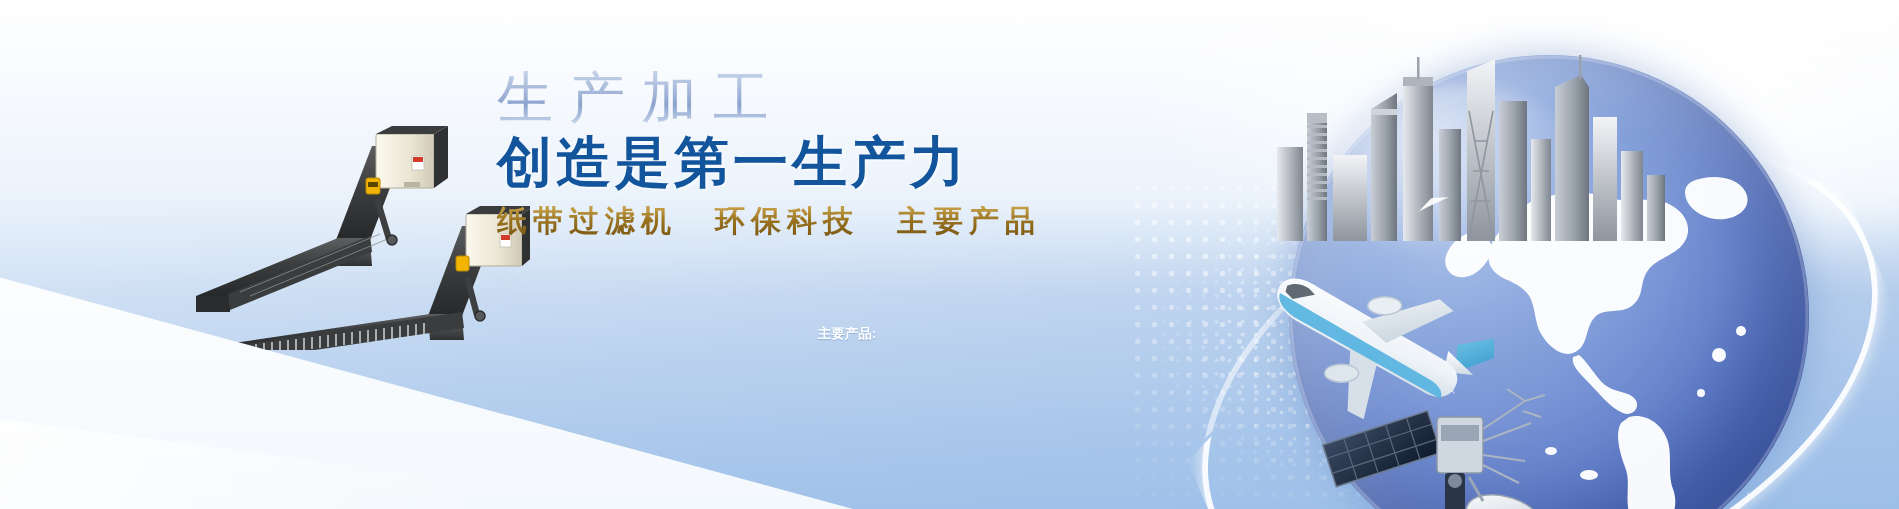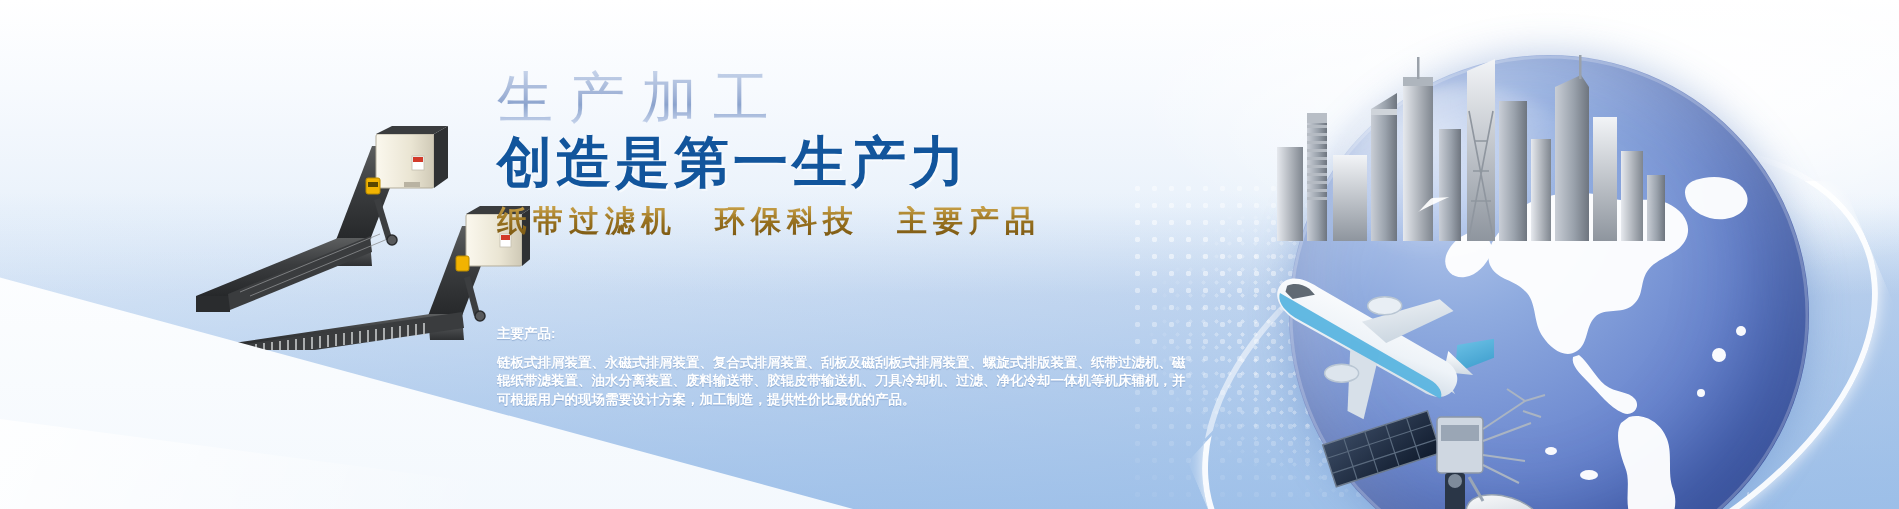--- a/index.html
+++ b/index.html
@@ -134,21 +134,21 @@
     white-space:nowrap;
   }
   .subline span{margin-right:38px;}
   .subline span:last-child{margin-right:0;}
 
   .desc{
     position:absolute;left:497px;top:325px;width:700px;
     color:#ffffff;font-size:13.5px;line-height:18.5px;font-weight:700;
     text-shadow:0 1px 1px rgba(70,105,160,.35);
   }
-  .desc .lead{display:block;margin-bottom:10px;}
+  .desc .lead{display:block;margin-bottom:0;text-align:center;}
   .desc p{margin:0;}
 </style>
 </head>
 <body>
 
 <div class="banner">
 
   <div class="sky-top"></div>
   <div class="sky-right"></div>
   <div class="blue-bottom"></div>
@@ -415,16 +415,15 @@
   <div class="copy">
     <div class="headline1">生产加工</div>
     <div class="headline2">创造是第一生产力</div>
     <div class="subline">
       <span>纸带过滤机</span><span>环保科技</span><span>主要产品</span>
     </div>
   </div>
 
   <div class="desc">
     <span class="lead">主要产品:</span>
-    <p>链板式排屑装置、永磁式排屑装置、复合式排屑装置、刮板及磁刮板式排屑装置、螺旋式排版装置、纸带过滤机、磁辊纸带滤装置、油水分离装置、废料输送带、胶辊皮带输送机、刀具冷却机、过滤、净化冷却一体机等机床辅机，并可根据用户的现场需要设计方案，加工制造，提供性价比最优的产品。</p>
   </div>
 
 </div>
 
 </body></html>

